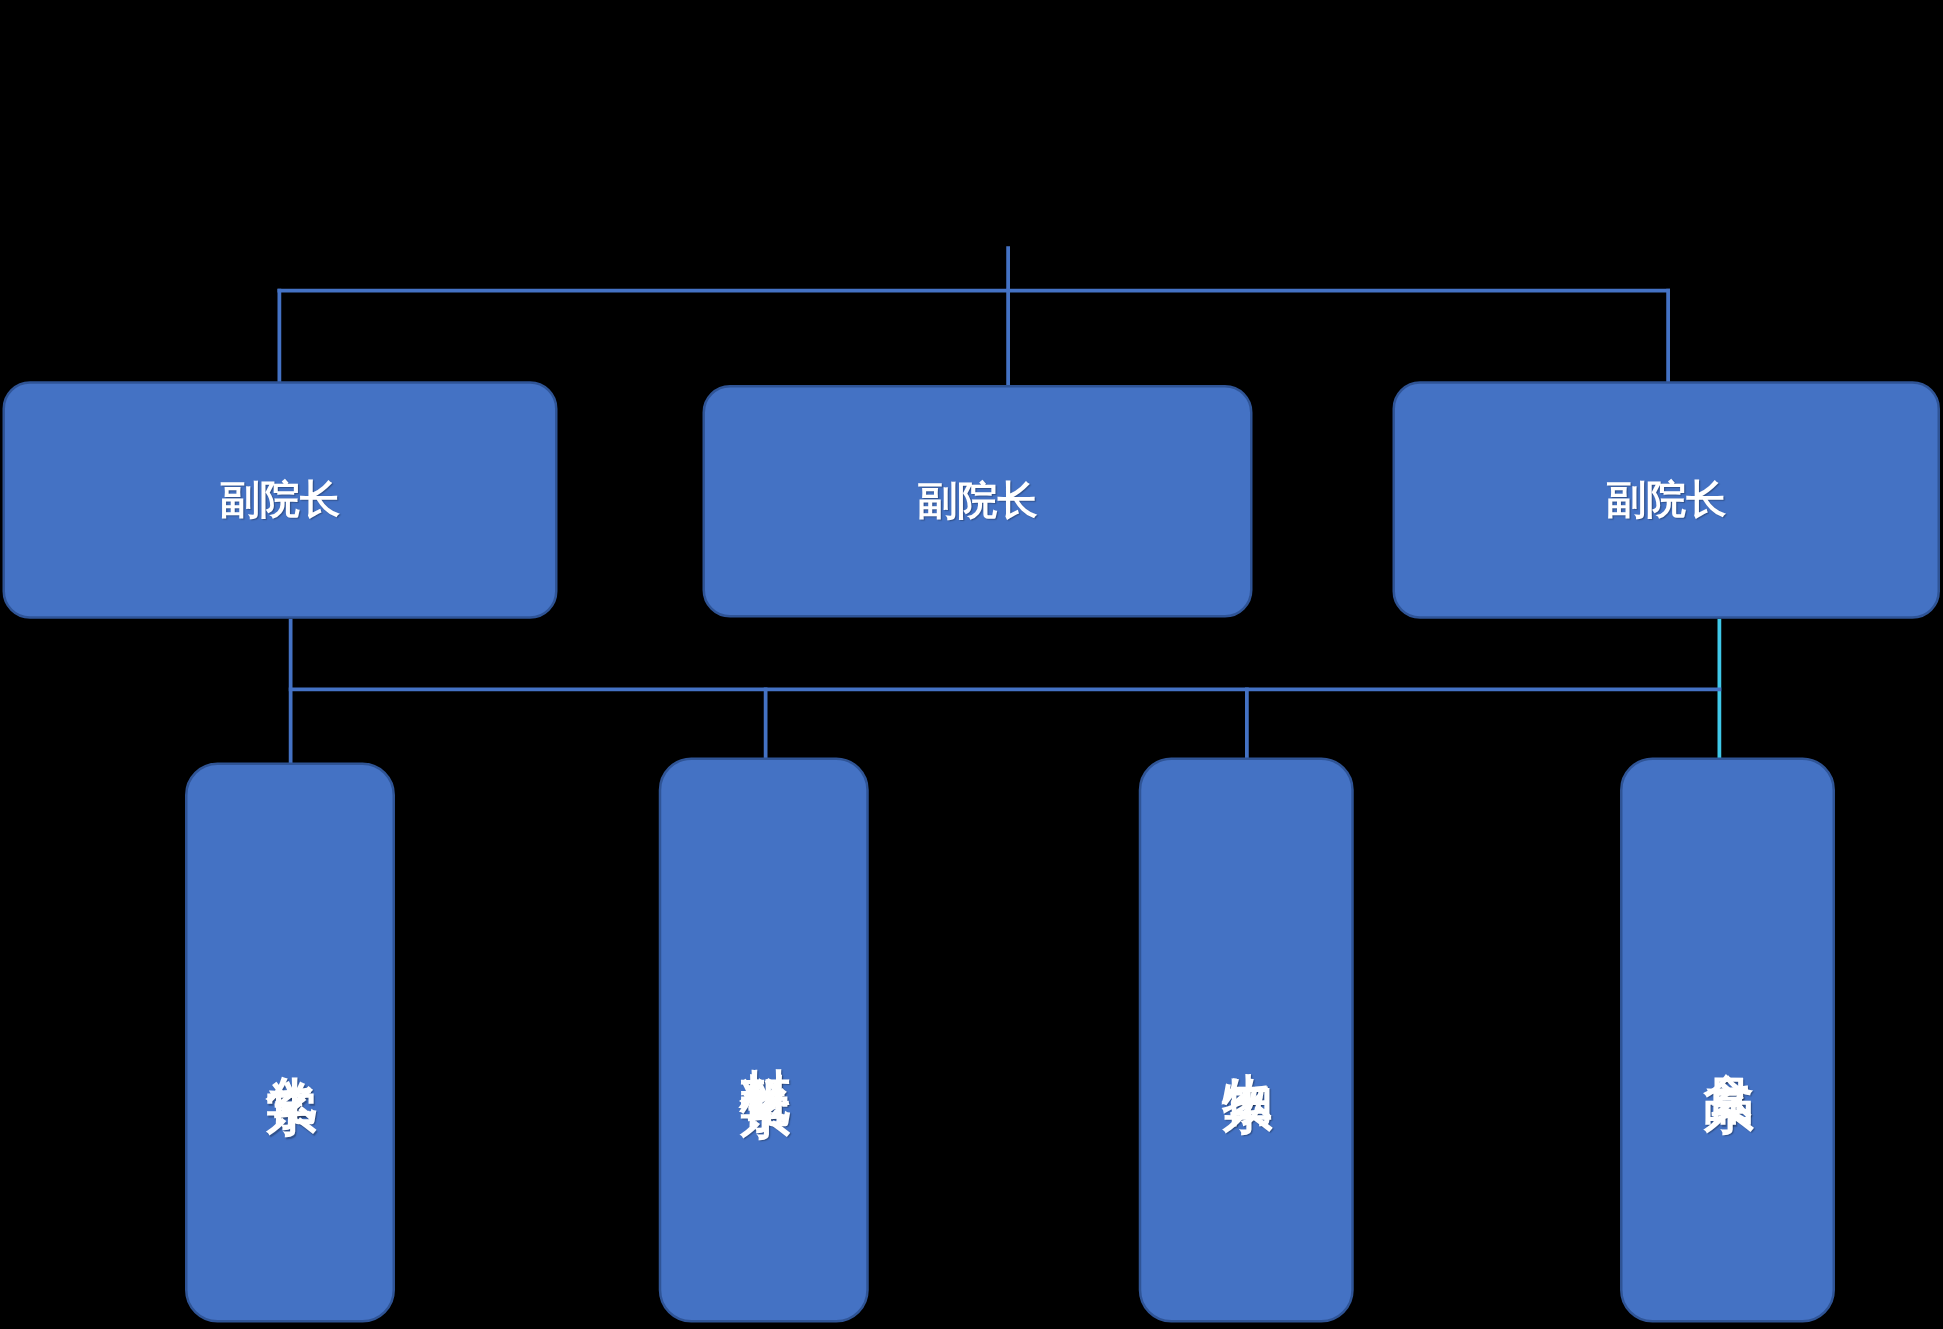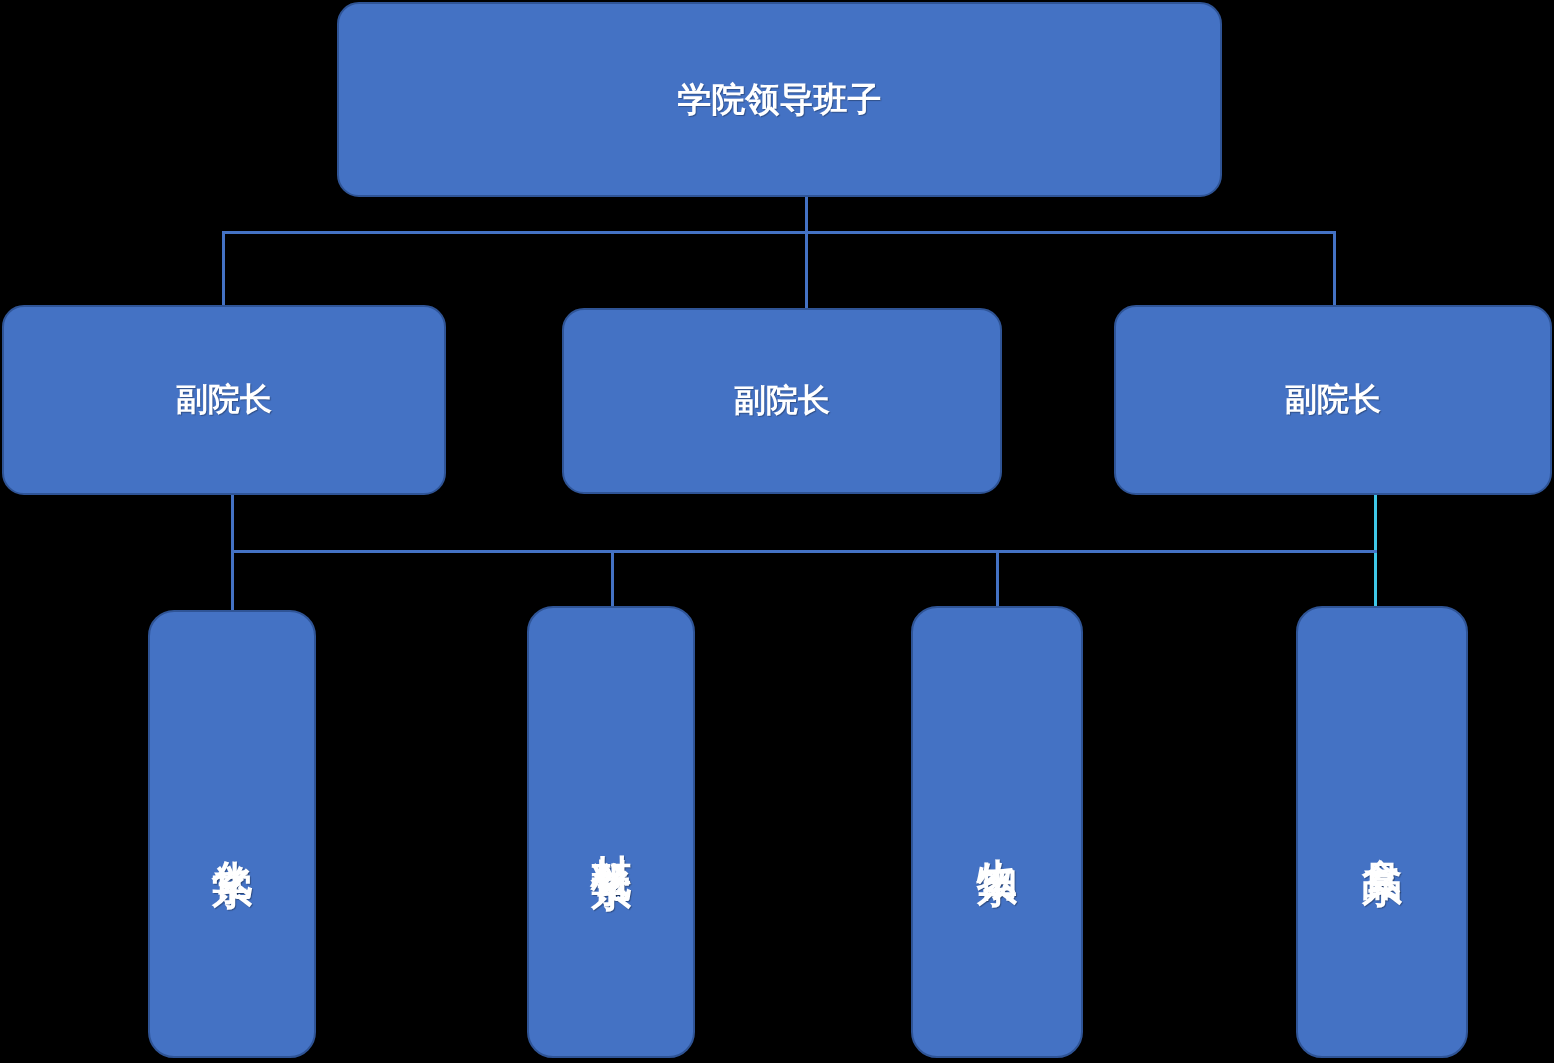--- a/index.html
+++ b/index.html
@@ -65,23 +65,20 @@
   <div class="conn v" style="left: 222px; top: 231px; width: 3px; height: 76px; background: rgb(68, 114, 196);"></div>
   <div class="conn v" style="left: 805px; top: 231px; width: 3px; height: 78px; background: rgb(68, 114, 196);"></div>
   <div class="conn v" style="left: 1333px; top: 231px; width: 3px; height: 76px; background: rgb(68, 114, 196);"></div>
 
   <div class="conn v" style="left: 231px; top: 495px; width: 3px; height: 117px; background: rgb(68, 114, 196);"></div>
   <div class="conn v accent" style="left: 1374px; top: 495px; width: 3px; height: 118px; background: rgb(63, 200, 232);"></div>
   <div class="conn h" style="left: 231px; top: 550px; width: 1146px; height: 3px; background: rgb(68, 114, 196);"></div>
   <div class="conn v" style="left: 611px; top: 550px; width: 3px; height: 60px; background: rgb(68, 114, 196);"></div>
   <div class="conn v" style="left: 996px; top: 550px; width: 3px; height: 60px; background: rgb(68, 114, 196);"></div>
 
-  <div class="node" style="left: 337px; top: 2px; width: 885px; height: 195px; font-size: 34px; background: rgb(68, 114, 196); border-color: rgb(47, 84, 150); color: rgb(255, 255, 255);">
-    <span class="node-label">学院领导班子</span>
-  </div>
 
   <div class="node" style="left: 2px; top: 305px; width: 444px; height: 190px; font-size: 32px; background: rgb(68, 114, 196); border-color: rgb(47, 84, 150); color: rgb(255, 255, 255);">
     <span class="node-label">副院长</span>
   </div>
   <div class="node" style="left: 562px; top: 308px; width: 440px; height: 186px; font-size: 32px; background: rgb(68, 114, 196); border-color: rgb(47, 84, 150); color: rgb(255, 255, 255);">
     <span class="node-label">副院长</span>
   </div>
   <div class="node" style="left: 1114px; top: 305px; width: 438px; height: 190px; font-size: 32px; background: rgb(68, 114, 196); border-color: rgb(47, 84, 150); color: rgb(255, 255, 255);">
     <span class="node-label">副院长</span>
   </div>

